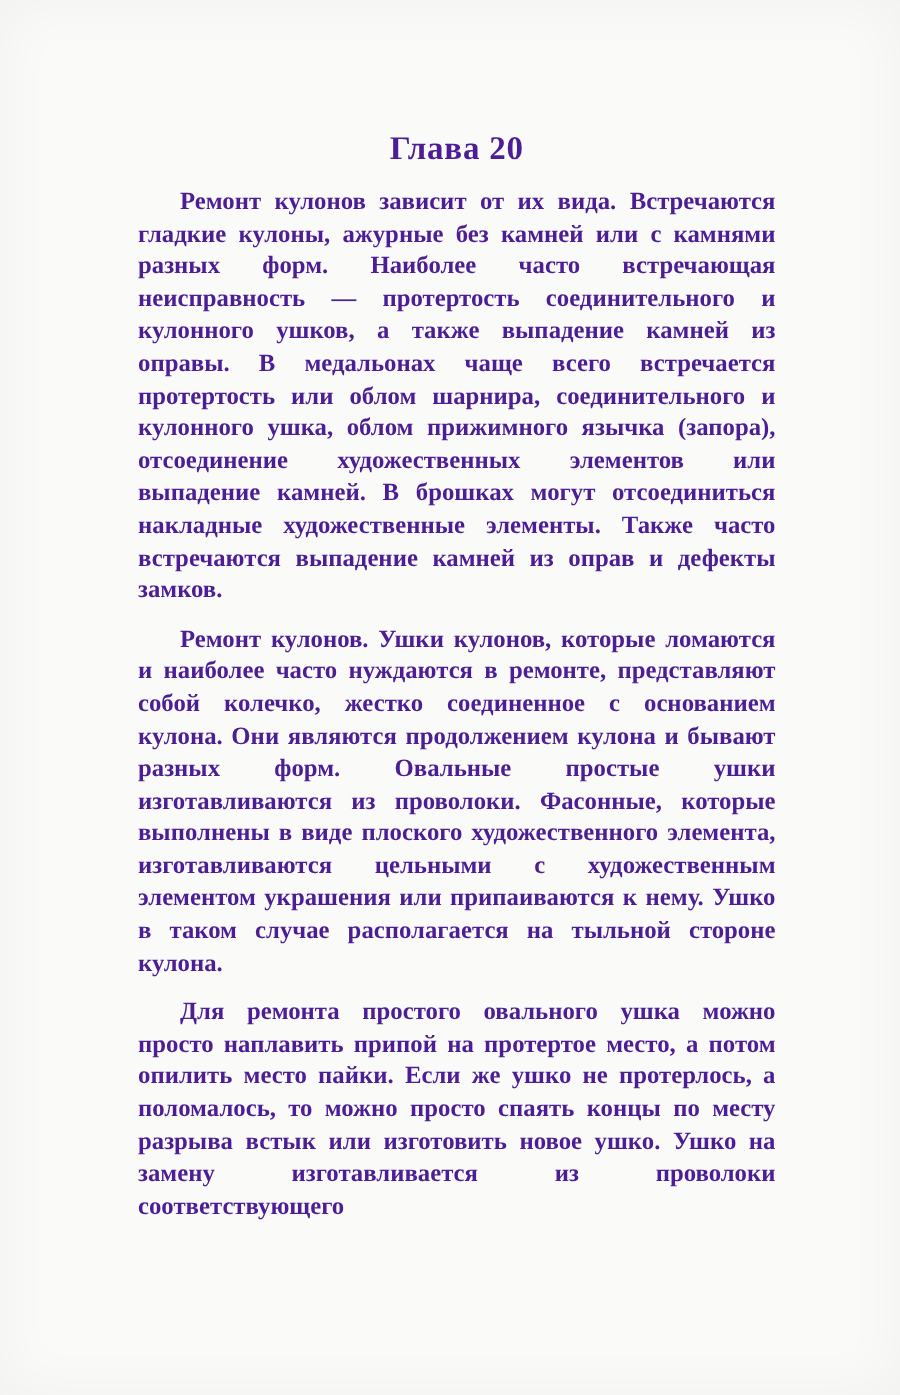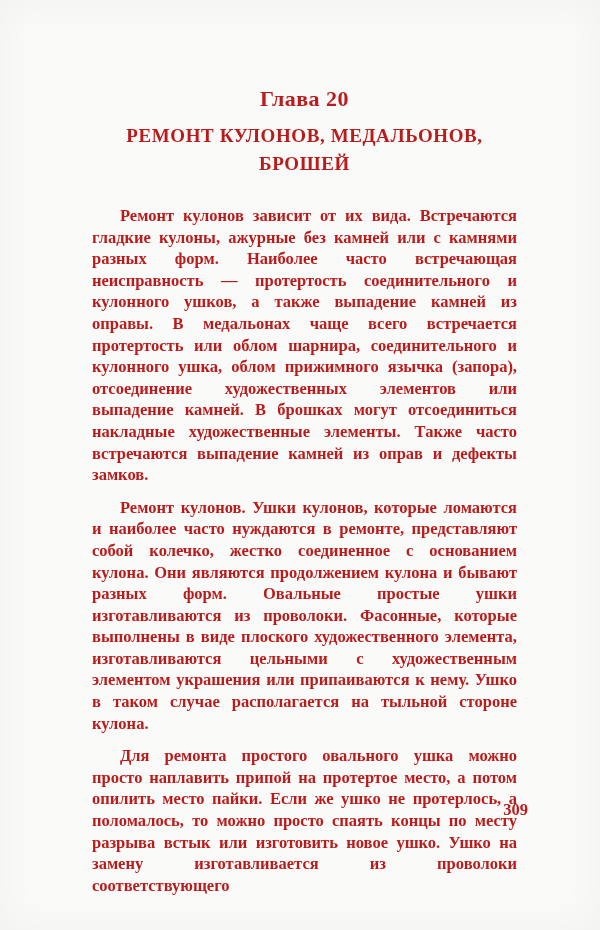--- a/index.html
+++ b/index.html
@@ -7,21 +7,21 @@
     padding: 0;
     background: #e9e9e7;
   }
   .scan-page {
     position: relative;
     width: 600px;
     height: 930px;
     background: #fafaf8;
     overflow: hidden;
     font-family: "Liberation Serif", "DejaVu Serif", serif;
-    color: #b91c1c;
+    color: #4c1d95;
   }
   .scan-page::after {
     
     content: "";
     position: absolute;
     inset: 0;
     pointer-events: none;
     box-shadow: inset 0 0 40px rgba(0,0,0,0.04);
   }
   .textblock {
@@ -66,24 +66,19 @@
     font-size: 16.5px;
     font-weight: bold;
   }
 </style>
 </head>
 <body>
 
 <div class="scan-page">
   <div class="textblock">
     <div class="chapter-heading">Глава 20</div>
-    <div class="chapter-title">
-      <span>РЕМОНТ КУЛОНОВ, МЕДАЛЬОНОВ,</span><br>
-      <span>БРОШЕЙ</span>
-    </div>
     <div class="body-text">
       <p><span class="lead"></span><span>Ремонт кулонов зависит от их вида. Встречаются гладкие кулоны, ажурные без камней или с камнями разных форм. Наиболее часто встречающая неисправность — протертость соединительного и кулонного ушков, а также выпадение камней из оправы. В медальонах чаще всего встречается протертость или облом шарнира, соединительного и кулонного ушка, облом прижимного язычка (запора), отсоединение художественных элементов или выпадение камней. В брошках могут отсоединиться накладные художественные элементы. Также часто встречаются выпадение камней из оправ и дефекты замков.</span></p>
       <p><span class="lead">Ремонт кулонов.</span><span> Ушки кулонов, которые ломаются и наиболее часто нуждаются в ремонте, представляют собой колечко, жестко соединенное с основанием кулона. Они являются продолжением кулона и бывают разных форм. Овальные простые ушки изготавливаются из проволоки. Фасонные, которые выполнены в виде плоского художественного элемента, изготавливаются цельными с художественным элементом украшения или припаиваются к нему. Ушко в таком случае располагается на тыльной стороне кулона.</span></p>
       <p><span class="lead"></span><span>Для ремонта простого овального ушка можно просто наплавить припой на протертое место, а потом опилить место пайки. Если же ушко не протерлось, а поломалось, то можно просто спаять концы по месту разрыва встык или изготовить новое ушко. Ушко на замену изготавливается из проволоки соответствующего</span></p>
     </div>
   </div>
-  <div class="page-number">309</div>
 </div>
 
 </body></html>

